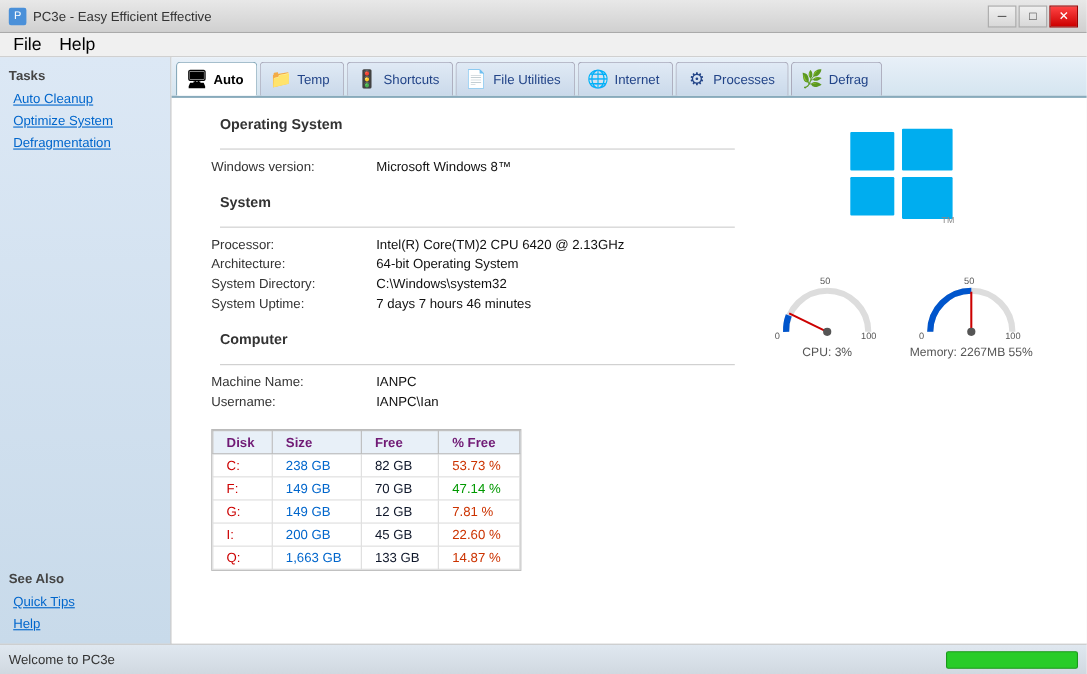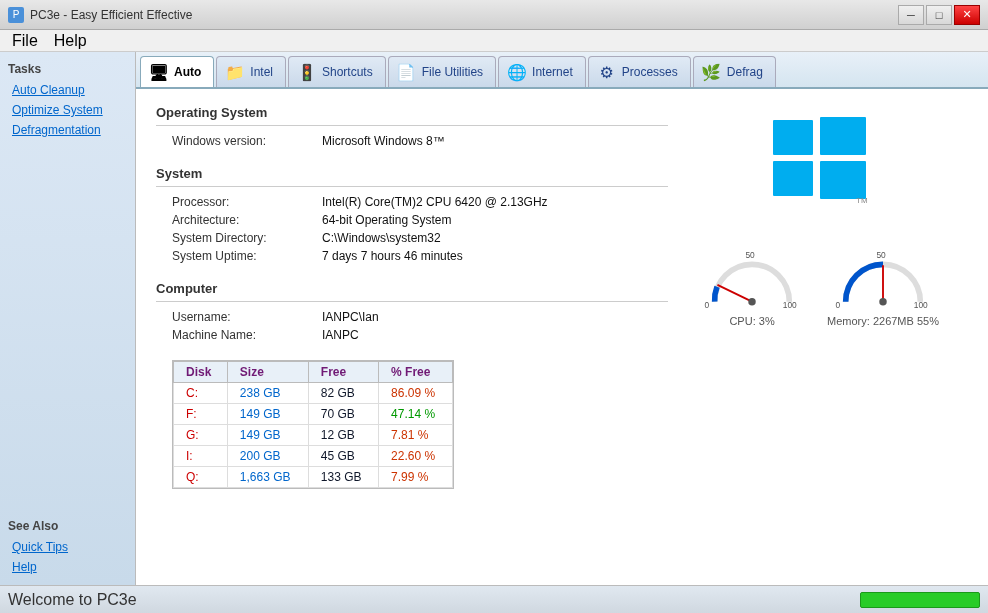--- a/index.html
+++ b/index.html
@@ -70,21 +70,21 @@
     }
 
     
     .main-layout {
       display: flex;
       height: calc(613px - 30px - 22px - 28px);
     }
 
     
     .sidebar {
-      width: 136px;
+      width: 156px;
       background: linear-gradient(to bottom, #dce8f5, #c8daea);
       border-right: 1px solid #bbb;
       padding: 10px 8px;
       display: flex;
       flex-direction: column;
       gap: 4px;
       justify-content: center;
     }
     .sidebar-section-label {
       font-size: 12px;
@@ -150,21 +150,22 @@
       flex: 1;
       padding: 16px 20px;
       overflow-y: auto;
     }
     .section-header {
       font-size: 13px;
       font-weight: bold;
       color: #333;
       border-bottom: 1px solid #ccc;
       margin-bottom: 8px;
-      padding-bottom: 5px;
+      padding-bottom: 15px;
+      margin-left: 24px;
     }
     .info-section {
       margin-bottom: 18px;
     }
     .info-row {
       display: flex;
       margin: 4px 0 4px 16px;
     }
     .info-label {
       width: 150px;
@@ -223,21 +224,21 @@
     .status-bar {
       height: 28px;
       background: linear-gradient(to bottom, #e0e8f0, #d0d8e0);
       border-top: 1px solid #bbb;
       display: flex;
       align-items: center;
       justify-content: space-between;
       padding: 0 8px;
     }
     .status-text {
-      font-size: 16px;
+      font-size: 12px;
       color: #333;
     }
     .status-progress {
       width: 120px;
       height: 16px;
       background: #28cc28;
       border: 1px solid #1a991a;
       border-radius: 2px;
     }
 
@@ -282,21 +283,21 @@
 
   <div class="content-area">
 
     <div class="tab-bar">
       <div class="tab active">
         <span class="tab-icon">🖥</span>
         <span>Auto</span>
       </div>
       <div class="tab">
         <span class="tab-icon">📁</span>
-        <span>Intel</span>
+        <span>Temp</span>
       </div>
       <div class="tab">
         <span class="tab-icon">🚦</span>
         <span>Shortcuts</span>
       </div>
       <div class="tab">
         <span class="tab-icon">📄</span>
         <span>File Utilities</span>
       </div>
       <div class="tab">
@@ -344,46 +345,46 @@
             <div class="info-row">
               <span class="info-label">System Uptime:</span>
               <span class="info-value">7 days 7 hours 46 minutes</span>
             </div>
           </div>
 
           
           <div class="info-section">
             <div class="section-header">Computer</div>
             <div class="info-row">
+              <span class="info-label">Machine Name:</span>
+              <span class="info-value">IANPC</span>
+            </div>
+            <div class="info-row">
               <span class="info-label">Username:</span>
               <span class="info-value">IANPC\Ian</span>
-            </div>
-            <div class="info-row">
-              <span class="info-label">Machine Name:</span>
-              <span class="info-value">IANPC</span>
             </div>
           </div>
 
           
           <div class="disk-table-container" style="margin-left: 16px;">
             <table class="disk-table">
               <thead>
                 <tr>
                   <th>Disk</th>
                   <th>Size</th>
                   <th>Free</th>
                   <th>% Free</th>
                 </tr>
               </thead>
               <tbody id="disk-tbody">
               <tr>
                     <td class="disk-name">C:</td>
                     <td class="disk-size">238 GB</td>
                     <td class="disk-free">82 GB</td>
-                    <td class="disk-pct-low">86.09 %</td>
+                    <td class="disk-pct-low">53.73 %</td>
                   </tr>
                   <tr>
                     <td class="disk-name">F:</td>
                     <td class="disk-size">149 GB</td>
                     <td class="disk-free">70 GB</td>
                     <td class="disk-pct">47.14 %</td>
                   </tr>
                   <tr>
                     <td class="disk-name">G:</td>
                     <td class="disk-size">149 GB</td>
@@ -393,21 +394,21 @@
                   <tr>
                     <td class="disk-name">I:</td>
                     <td class="disk-size">200 GB</td>
                     <td class="disk-free">45 GB</td>
                     <td class="disk-pct-low">22.60 %</td>
                   </tr>
                   <tr>
                     <td class="disk-name">Q:</td>
                     <td class="disk-size">1,663 GB</td>
                     <td class="disk-free">133 GB</td>
-                    <td class="disk-pct-low">7.99 %</td>
+                    <td class="disk-pct-low">14.87 %</td>
                   </tr>
                 </tbody>
             </table>
           </div>
 
         </div>
 
         <div style="width: 300px; display: flex; flex-direction: column; align-items: center;">
 
           <div style="margin-top: 10px; margin-bottom: 23px;">

